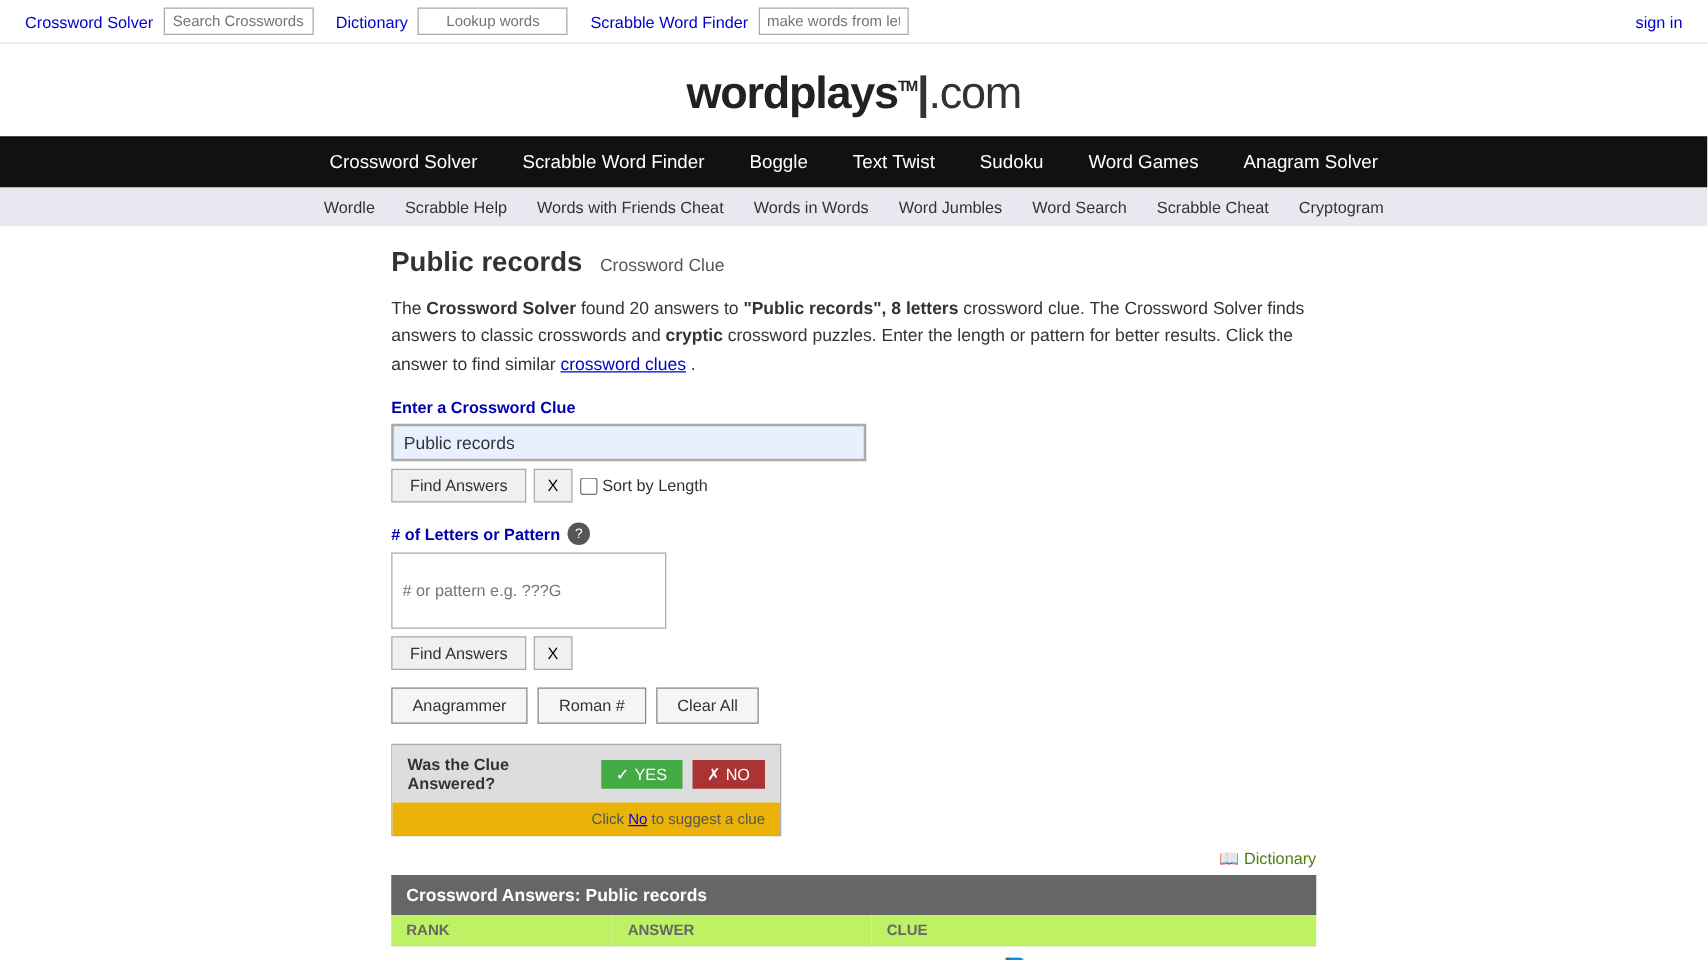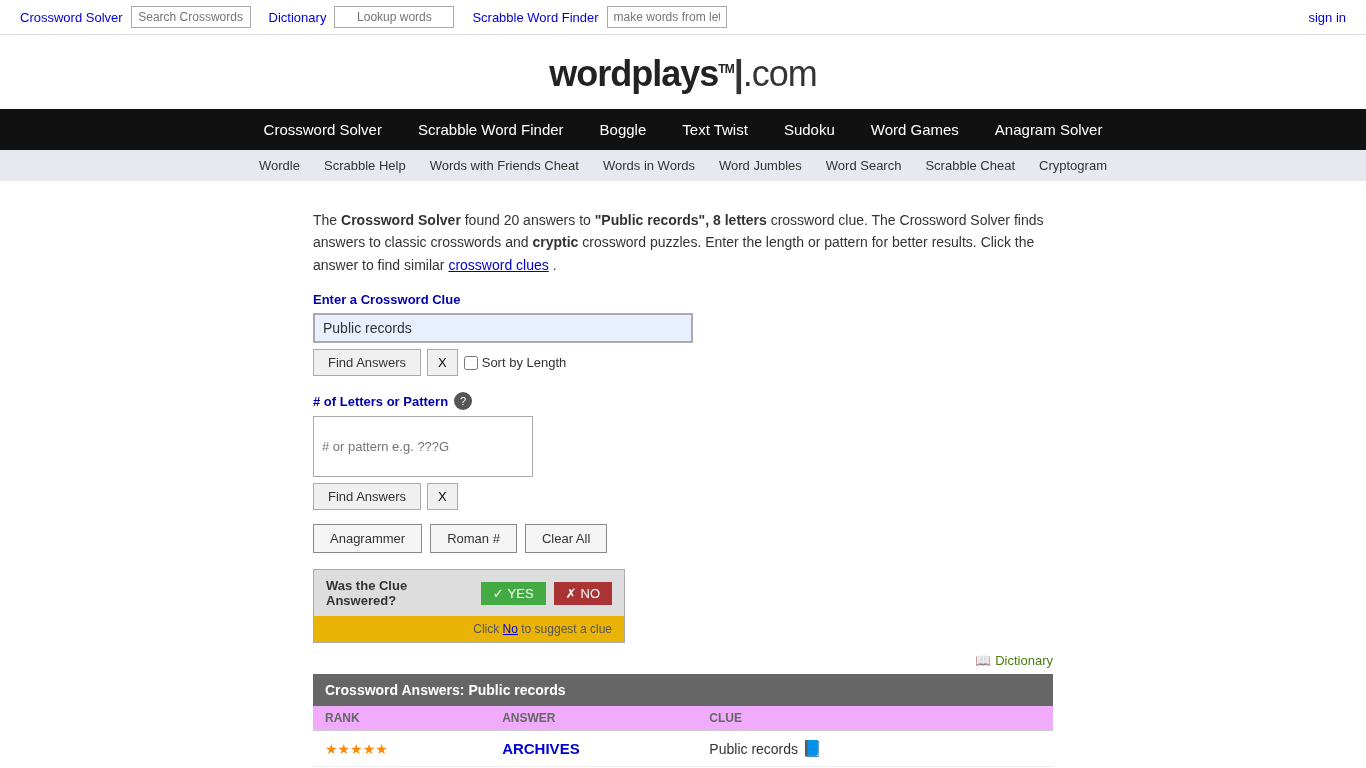--- a/index.html
+++ b/index.html
@@ -254,21 +254,21 @@
       background: #666;
       color: #fff;
       margin-left: 38px;
     }
     .results-header td {
       padding: 8px 12px;
       font-size: 14px;
       font-weight: bold;
     }
     .results-col-headers {
-      background: #f0abfc;
+      background: #bef264;
       border-bottom: 1px solid #ccc;
     }
     .results-col-headers td {
       padding: 5px 12px;
       font-size: 12px;
       color: #666;
       font-weight: bold;
       text-transform: uppercase;
     }
     .results-row {
@@ -327,20 +327,24 @@
   <a href="#">Words with Friends Cheat</a>
   <a href="#">Words in Words</a>
   <a href="#">Word Jumbles</a>
   <a href="#">Word Search</a>
   <a href="#">Scrabble Cheat</a>
   <a href="#">Cryptogram</a>
 </nav>
 
 <div class="content">
 
+  <div class="page-title">
+    <span>Public records</span>
+    <span class="crossword-clue-label">Crossword Clue</span>
+  </div>
 
   <div class="description">
     <span>The</span>
     <span class="bold">Crossword Solver</span>
     <span> found 20 answers to </span>
     <strong>"Public records", 8 letters</strong>
     <span> crossword clue. The Crossword Solver finds answers to classic crosswords and </span>
     <strong>cryptic</strong>
     <span> crossword puzzles. Enter the length or pattern for better results. Click the answer to find similar </span>
     <a href="#">crossword clues</a>

